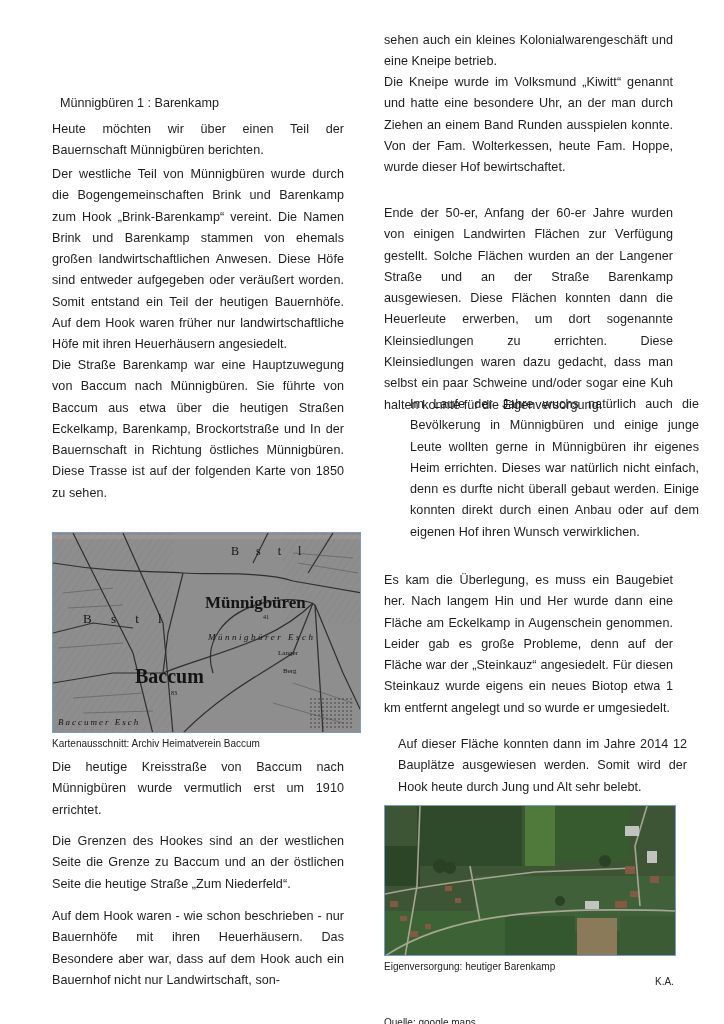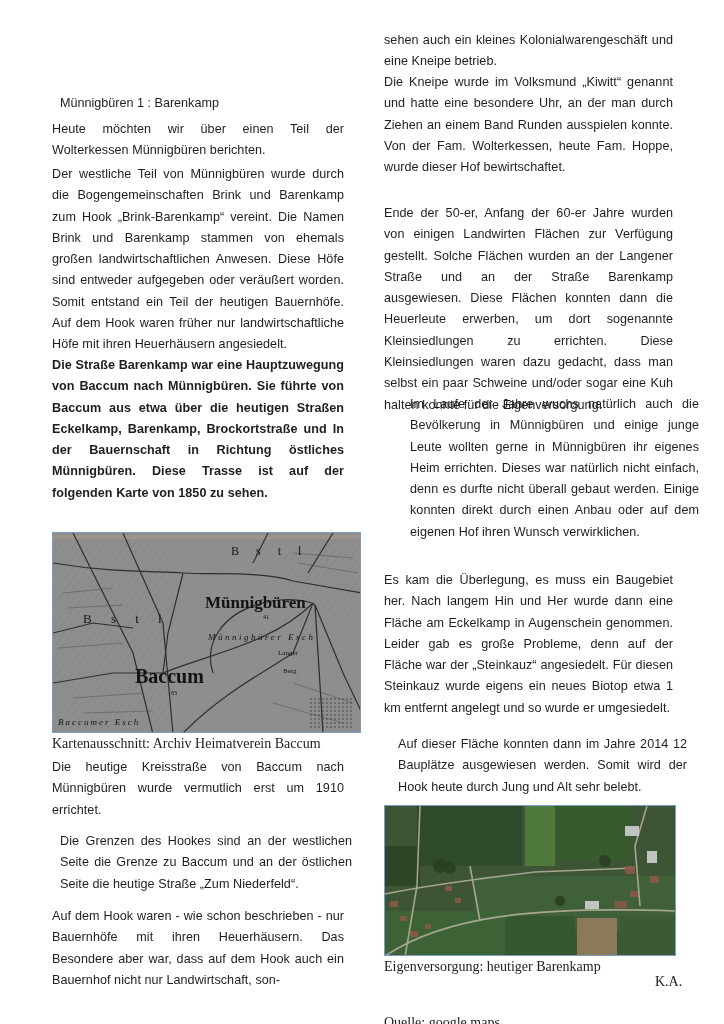--- a/index.html
+++ b/index.html
@@ -5,37 +5,37 @@
   html, body { margin: 0; padding: 0; background: #ffffff; }
   body { width: 724px; height: 1024px; position: relative; overflow: hidden;
          font-family: "Liberation Sans", sans-serif; color: #1e1e1e; }
   .title { position: absolute; left: 52px; top: 31px; width: 292px;
            font-size: 18.5px; line-height: 29px; text-align: justify;
            text-align-last: justify; letter-spacing: 0.3px; }
   .title .l2 { text-align-last: left; display: block; }
   .para { position: absolute; font-size: 12.6px; line-height: 21.3px;
           text-align: justify; margin: 0; letter-spacing: 0.05px; }
   .subtitle { position: absolute; font-size: 12.6px; line-height: 21px; }
-  .caption { position: absolute; font-size: 14px; line-height: 14px; color: #222; font-family: Liberation Serif, serif; }
+  .caption { position: absolute; font-size: 10px; line-height: 14px; color: #222; }
   .figure { position: absolute; box-sizing: border-box; border: 1.5px solid #7a9cc6; overflow: hidden; }
   .map-old { left: 52px; top: 532px; width: 309px; height: 201px; background: #3b82f6; }
   .map-aerial { left: 384px; top: 805px; width: 292px; height: 151px; background: #3f5a36; }
 </style>
 </head>
 <body>
 
 <div class="title">
   <br>
 </div>
 
 <div class="subtitle" style="left:52px; top:93px;margin-left:8px;">Münnigbüren 1 :  Barenkamp</div>
 
-<p class="para" style="left:52px; top:119px; width:292px;">Heute möchten wir über einen Teil der Wolterkessen Münnigbüren berichten.</p>
+<p class="para" style="left:52px; top:119px; width:292px;">Heute möchten wir über einen Teil der Bauernschaft Münnigbüren berichten.</p>
 <p class="para" style="left:52px; top:164px; width:292px;">Der westliche Teil von Münnigbüren wurde durch die Bogengemeinschaften Brink und Barenkamp zum Hook „Brink-Barenkamp“ vereint. Die Namen Brink und Barenkamp stammen von ehemals großen landwirtschaftlichen Anwesen. Diese Höfe sind entweder aufgegeben oder veräußert worden. Somit entstand ein Teil der heutigen Bauernhöfe. Auf dem Hook waren früher nur landwirtschaftliche Höfe mit ihren Heuerhäusern angesiedelt.</p>
-<p class="para" style="left:52px; top:355px; width:292px;font-weight:bold;">Die Straße Barenkamp war eine Hauptzuwegung von Baccum nach Münnigbüren. Sie führte von Baccum aus etwa über die heutigen Straßen Eckelkamp, Barenkamp, Brockortstraße und In der Bauernschaft in Richtung östliches Münnigbüren. Diese Trasse ist auf der folgenden Karte von 1850 zu sehen.</p>
+<p class="para" style="left:52px; top:355px; width:292px;">Die Straße Barenkamp war eine Hauptzuwegung von Baccum nach Münnigbüren. Sie führte von Baccum aus etwa über die heutigen Straßen Eckelkamp, Barenkamp, Brockortstraße und In der Bauernschaft in Richtung östliches Münnigbüren. Diese Trasse ist auf der folgenden Karte von 1850 zu sehen.</p>
 
 <div class="figure map-old">
   <svg width="309" height="201" viewBox="0 0 309 201">
     <defs>
       <pattern id="hatch" width="6" height="6" patternUnits="userSpaceOnUse" patternTransform="rotate(35)">
         <line x1="0" y1="0" x2="0" y2="6" stroke="#6c6c6c" stroke-width="1"></line>
       </pattern>
       <pattern id="dots" width="4" height="4" patternUnits="userSpaceOnUse">
         <circle cx="2" cy="2" r="0.8" fill="#3a3a3a"></circle>
       </pattern>
@@ -76,21 +76,21 @@
       <text x="225" y="122" font-size="7">Langer</text>
       <text x="230" y="140" font-size="7">Berg</text>
       <text x="118" y="162" font-size="6">83</text>
       <text x="210" y="86" font-size="6">41</text>
     </g>
   </svg>
 </div>
 <div class="caption" style="left:52px; top:737px;">Kartenausschnitt: Archiv Heimatverein Baccum</div>
 
 <p class="para" style="left:52px; top:757px; width:292px;">Die heutige Kreisstraße von Baccum nach Münnigbüren wurde vermutlich erst um 1910 errichtet.</p>
-<p class="para" style="left:60px; top:831px; width:292px;">Die Grenzen des Hookes sind an der westlichen Seite die Grenze zu Baccum und an der östlichen Seite die heutige Straße „Zum Niederfeld“.</p>
+<p class="para" style="left:52px; top:831px; width:292px;">Die Grenzen des Hookes sind an der westlichen Seite die Grenze zu Baccum und an der östlichen Seite die heutige Straße „Zum Niederfeld“.</p>
 <p class="para" style="left:52px; top:906px; width:292px;">Auf dem Hook waren - wie schon beschrieben - nur Bauernhöfe mit ihren Heuerhäusern. Das Besondere aber war, dass auf dem Hook auch ein Bauernhof nicht nur Landwirtschaft, son-</p>
 
 <p class="para" style="left:384px; top:30px; width:289px;">sehen auch ein kleines Kolonialwarengeschäft und eine Kneipe betrieb.</p>
 <p class="para" style="left:384px; top:72px; width:289px;">Die Kneipe wurde im Volksmund „Kiwitt“ genannt und hatte eine besondere Uhr, an der man durch Ziehen an einem Band Runden ausspielen konnte. Von der Fam. Wolterkessen, heute Fam. Hoppe, wurde dieser Hof bewirtschaftet.</p>
 <p class="para" style="left:384px; top:203px; width:289px;">Ende der 50-er, Anfang der 60-er Jahre wurden von einigen Landwirten Flächen zur Verfügung gestellt. Solche Flächen wurden an der Langener Straße und an der Straße Barenkamp ausgewiesen. Diese Flächen konnten dann die Heuerleute erwerben, um dort sogenannte Kleinsiedlungen zu errichten. Diese Kleinsiedlungen waren dazu gedacht, dass man selbst ein paar Schweine und/oder sogar eine Kuh halten konnte für die Eigenversorgung.</p>
 <p class="para" style="left:404px; top:394px; width:289px;margin-left:6px;">Im Laufe der Jahre wuchs natürlich auch die Bevölkerung in Münnigbüren und einige junge Leute wollten gerne in Münnigbüren ihr eigenes Heim errichten. Dieses war natürlich nicht einfach, denn es durfte nicht überall gebaut werden. Einige konnten direkt durch einen Anbau oder auf dem eigenen Hof ihren Wunsch verwirklichen.</p>
 <p class="para" style="left:384px; top:570px; width:289px;">Es kam die Überlegung, es muss ein Baugebiet her. Nach langem Hin und Her wurde dann eine Fläche am Eckelkamp in Augenschein genommen. Leider gab es große Probleme, denn auf der Fläche war der „Steinkauz“ angesiedelt. Für diesen Steinkauz wurde eigens ein neues Biotop etwa 1 km entfernt angelegt und so wurde er umgesiedelt.</p>
 <p class="para" style="left:384px; top:734px; width:289px;margin-left:14px;">Auf dieser Fläche konnten dann im Jahre 2014 12 Bauplätze ausgewiesen werden. Somit wird der Hook heute durch Jung und Alt sehr belebt.</p>
 
 <div class="figure map-aerial">

